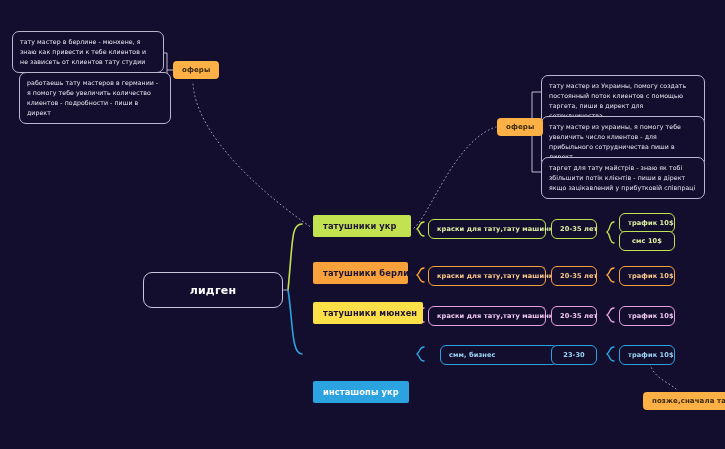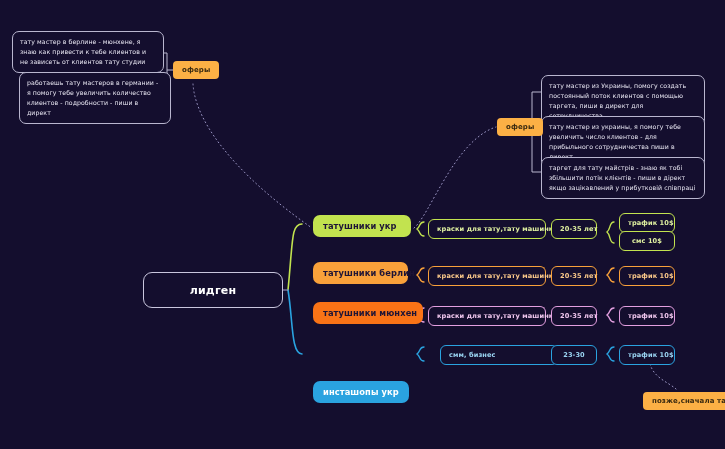--- a/index.html
+++ b/index.html
@@ -22,38 +22,38 @@
     border-radius: 7px;
     color: #e9e7f3;
     font-size: 6.2px;
     line-height: 1.62;
     padding: 5px 7px;
     letter-spacing: .08px;
   }
 
   
   .pill {
-    border-radius: 7px;
+    border-radius: 2px;
     font-size: 8.3px;
     font-weight: 600;
     padding: 6px 10px;
     color: #1d1436;
     white-space: nowrap;
     letter-spacing: .1px;
   }
   .pill.offer {
     background: #fcb045;
     border-radius: 4px;
     font-size: 7px;
     padding: 5px 9px;
     color: #3a2a10;
   }
   .pill.green  { background: #c2e34f; }
   .pill.orange { background: #f9a13a; }
-  .pill.violet { background: #f97316; }
+  .pill.violet { background: #fde047; }
   .pill.blue   { background: #2aa3e0; color: #ffffff; }
 
   
   .chip {
     background: #140e2e;
     border: 1.2px solid #888;
     border-radius: 6px;
     font-size: 6.6px;
     font-weight: 600;
     padding: 5px 8px;

